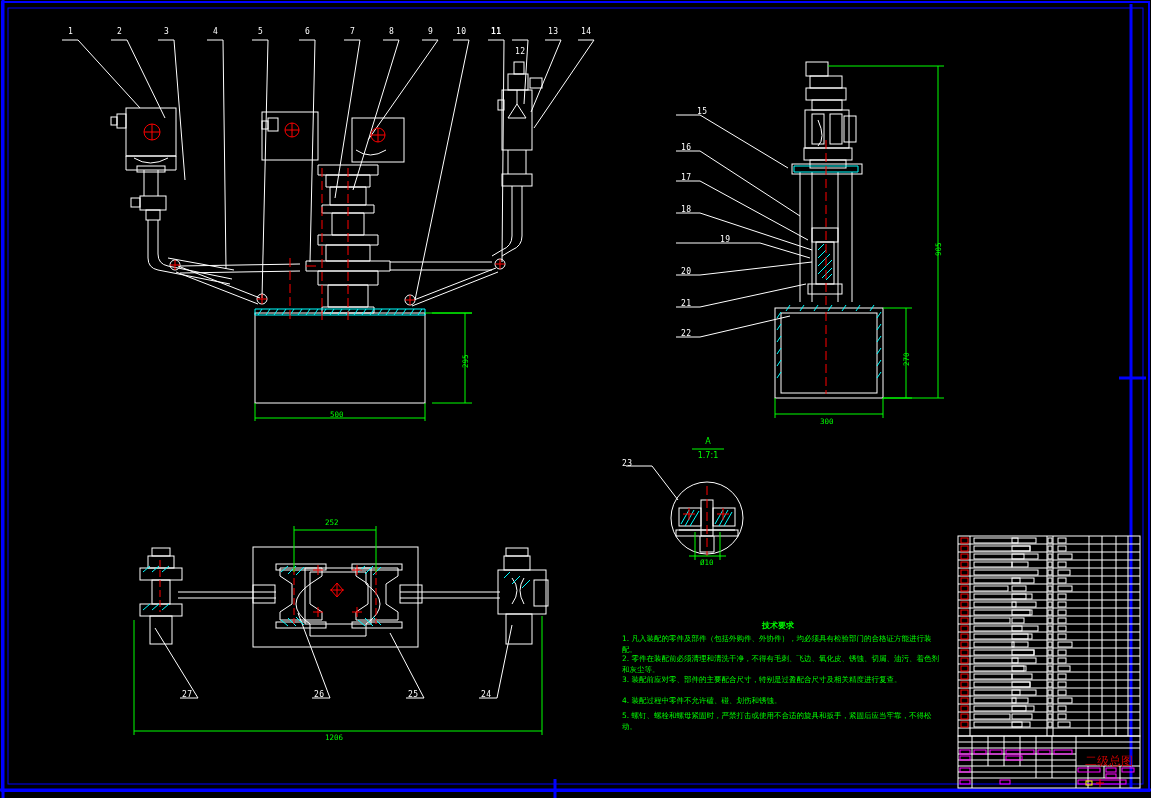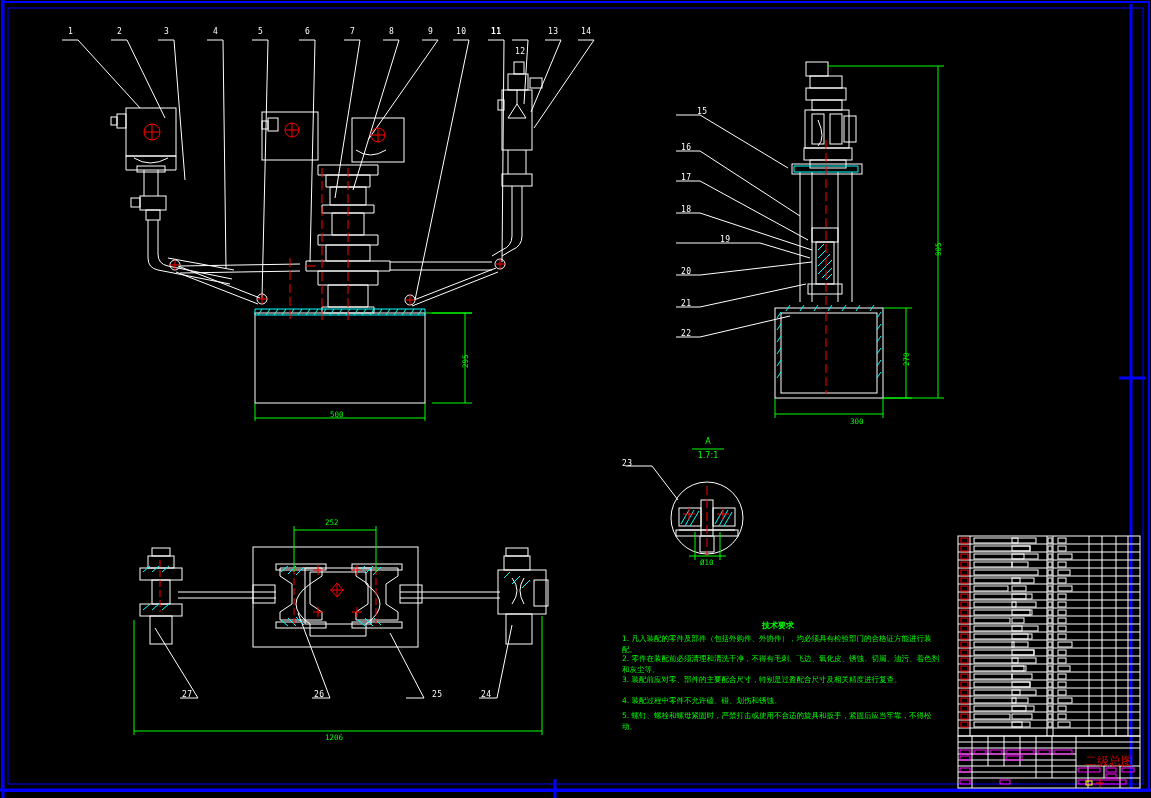--- a/index.html
+++ b/index.html
@@ -677,27 +677,27 @@
   <span class="lbl" style="left:681px; top:206px;">18</span>
   <span class="lbl" style="left:681px; top:236px;margin-left:39px;">19</span>
   <span class="lbl" style="left:681px; top:268px;">20</span>
   <span class="lbl" style="left:681px; top:300px;">21</span>
   <span class="lbl" style="left:681px; top:330px;">22</span>
 
   <span class="lbl" style="left:622px; top:460px;">23</span>
 
   <span class="lbl" style="left:182px; top:691px;">27</span>
   <span class="lbl" style="left:314px; top:691px;">26</span>
-  <span class="lbl" style="left:432px; top:691px;">25</span>
+  <span class="lbl" style="left:408px; top:691px;">25</span>
   <span class="lbl" style="left:481px; top:691px;">24</span>
 
   <span class="dim" style="left:330px; top:411px;">500</span>
   <span class="dim vert" style="left:462px; top:368px;">295</span>
 
-  <span class="dim" style="left:820px; top:418px;margin-left:30px;">300</span>
+  <span class="dim" style="left:820px; top:418px;">300</span>
   <span class="dim vert" style="left:903px; top:366px;">270</span>
   <span class="dim vert" style="left:935px; top:256px;">905</span>
 
   <span class="dim" style="left:325px; top:519px;">252</span>
   <span class="dim" style="left:325px; top:734px;">1206</span>
 
   <span class="detail-name" style="left:700px; top:437px; width:16px;">A</span>
   <span class="detail-name" style="left:692px; top:451px; width:32px;">1.7:1</span>
   <span class="dim" style="left:700px; top:559px;">Ø10</span>
 

